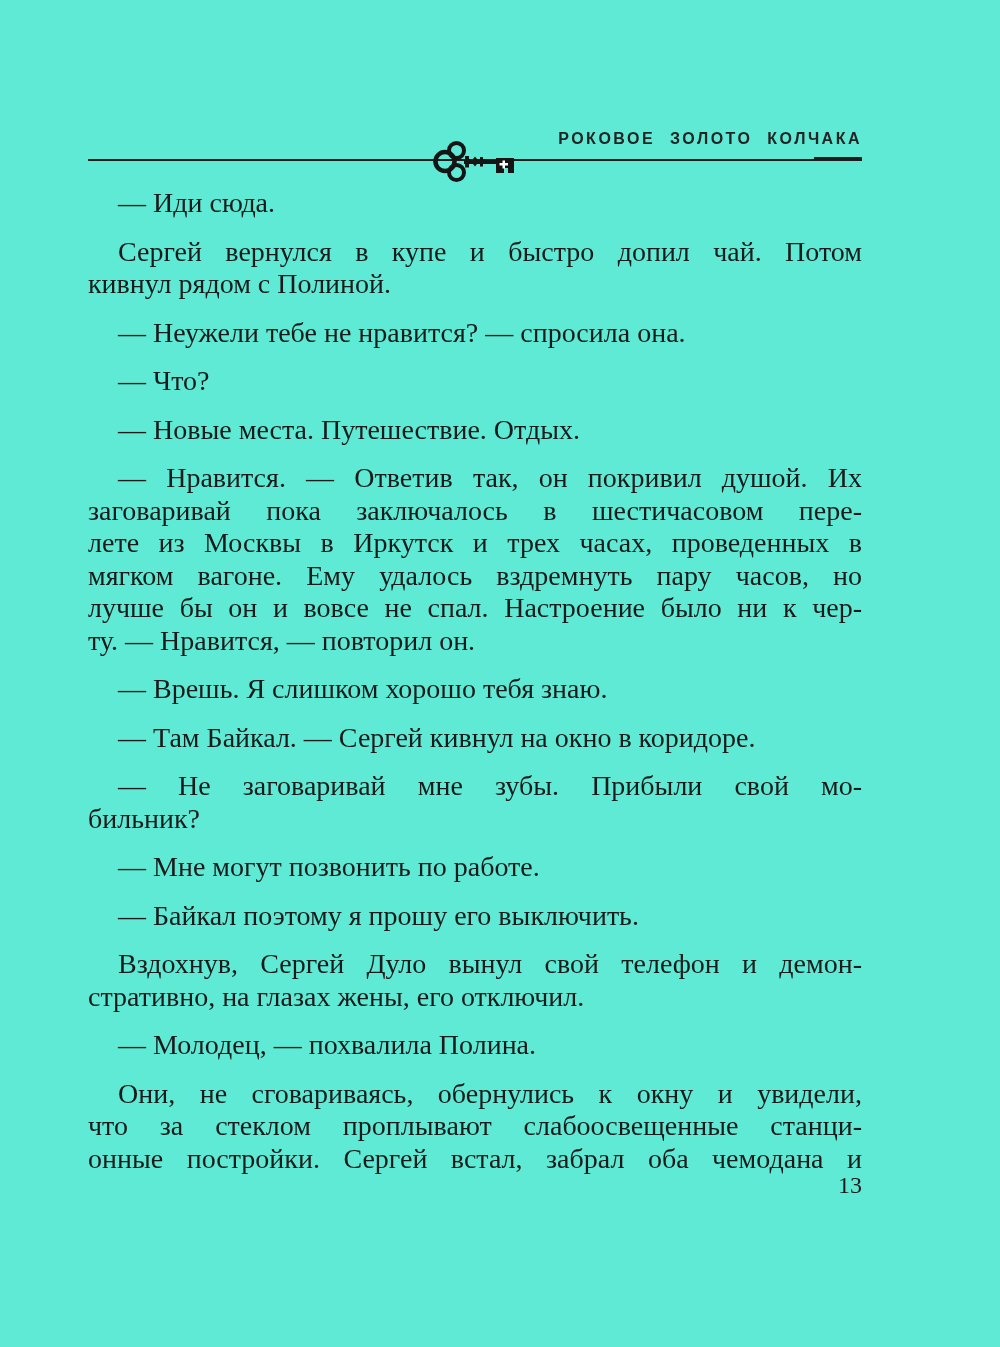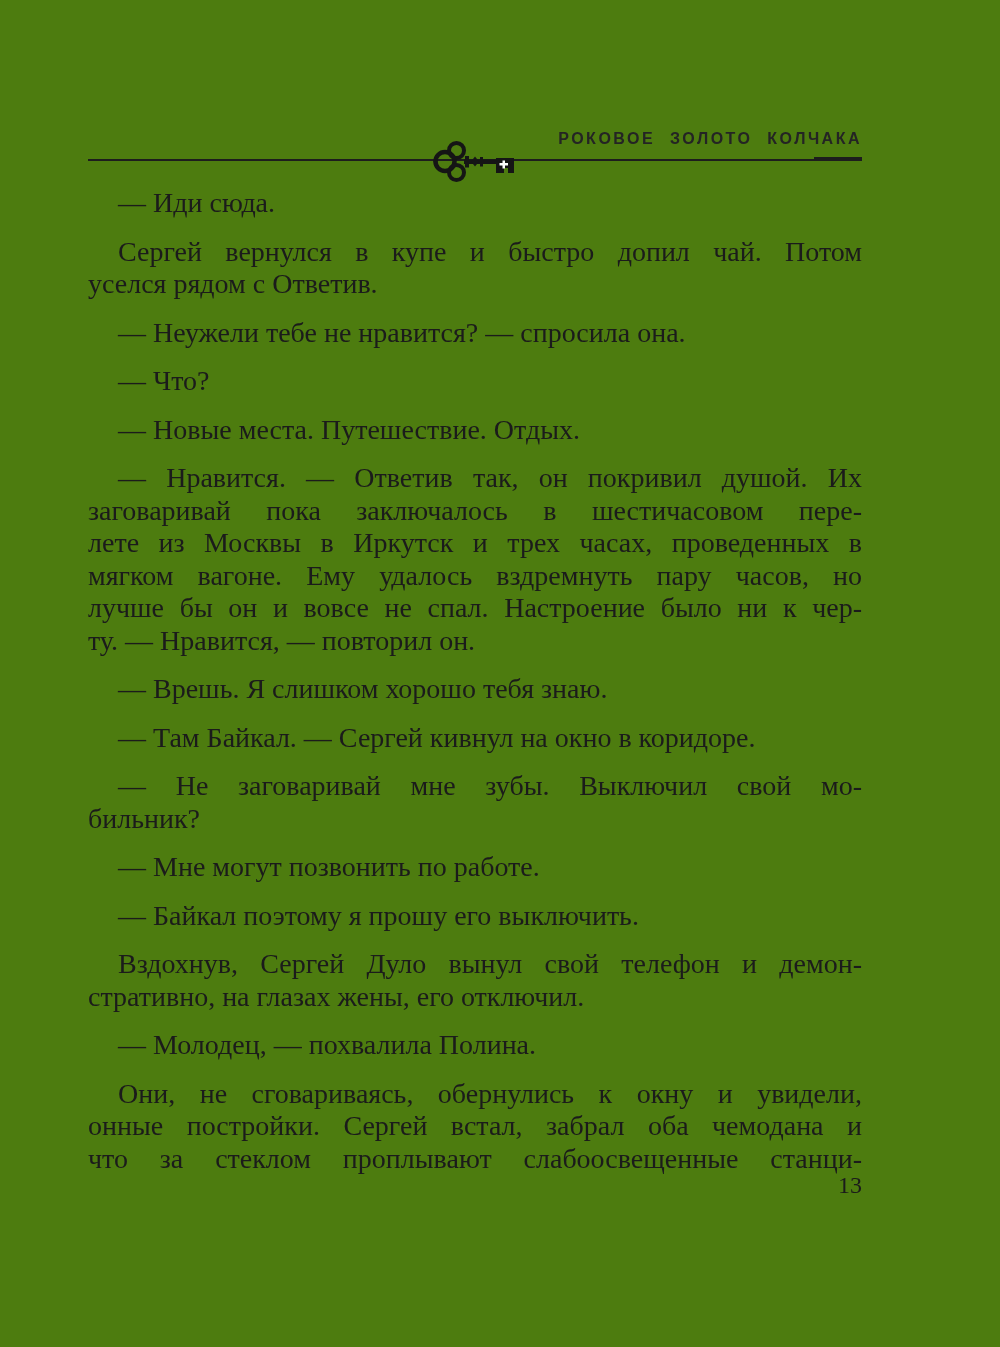--- a/index.html
+++ b/index.html
@@ -1,19 +1,19 @@
 <!DOCTYPE html>
 <html><head>
 <meta charset="utf-8">
 <style>
   html,body{margin:0;padding:0;background:#e8e8e8;}
   .page{
     position:relative;
     width:1000px;height:1347px;
-    background:#4d7c0f;
+    background:#5eead4;
     margin:0 auto;
     font-family:"Liberation Serif","DejaVu Serif",serif;
     color:#1b1b1b;
     overflow:hidden;
   }
   
   .running-title{
     position:absolute;
     top:130px;right:138px;
     font-family:"Liberation Sans","DejaVu Sans",sans-serif;
@@ -100,21 +100,21 @@
   <main class="text-block">
 
     <p class="para">
       </p>
       <div class="line first last">— Иди сюда.</div>
     <p></p>
 
     <p class="para">
       </p>
       <div class="line first">Сергей вернулся в купе и быстро допил чай. Потом</div>
-      <div class="line last">уселся рядом с Ответив.</div>
+      <div class="line last">кивнул рядом с Полиной.</div>
     <p></p>
 
     <p class="para">
       </p>
       <div class="line first last">— Неужели тебе не нравится? — спросила она.</div>
     <p></p>
 
     <p class="para">
       </p>
       <div class="line first last">— Что?</div>
@@ -140,21 +140,21 @@
       <div class="line first last">— Врешь. Я слишком хорошо тебя знаю.</div>
     <p></p>
 
     <p class="para">
       </p>
       <div class="line first last">— Там Байкал. — Сергей кивнул на окно в коридоре.</div>
     <p></p>
 
     <p class="para">
       </p>
-      <div class="line first">— Не заговаривай мне зубы. Выключил свой мо-</div>
+      <div class="line first">— Не заговаривай мне зубы. Прибыли свой мо-</div>
       <div class="line last">бильник?</div>
     <p></p>
 
     <p class="para">
       </p>
       <div class="line first last">— Мне могут позвонить по работе.</div>
     <p></p>
 
     <p class="para">
       </p>
@@ -176,22 +176,22 @@
       </p>
     <p></p>
 
     <p class="para">
       </p>
     <p></p>
 
     <p class="para">
       </p>
       <div class="line first">Они, не сговариваясь, обернулись к окну и увидели,</div>
+      <div class="line">что за стеклом проплывают слабоосвещенные станци-</div>
       <div class="line">онные постройки. Сергей встал, забрал оба чемодана и</div>
-      <div class="line">что за стеклом проплывают слабоосвещенные станци-</div>
     <p></p>
 
     <p class="para">
       </p>
     <p></p>
 
     <p class="para">
       </p>
 
     <p></p>

